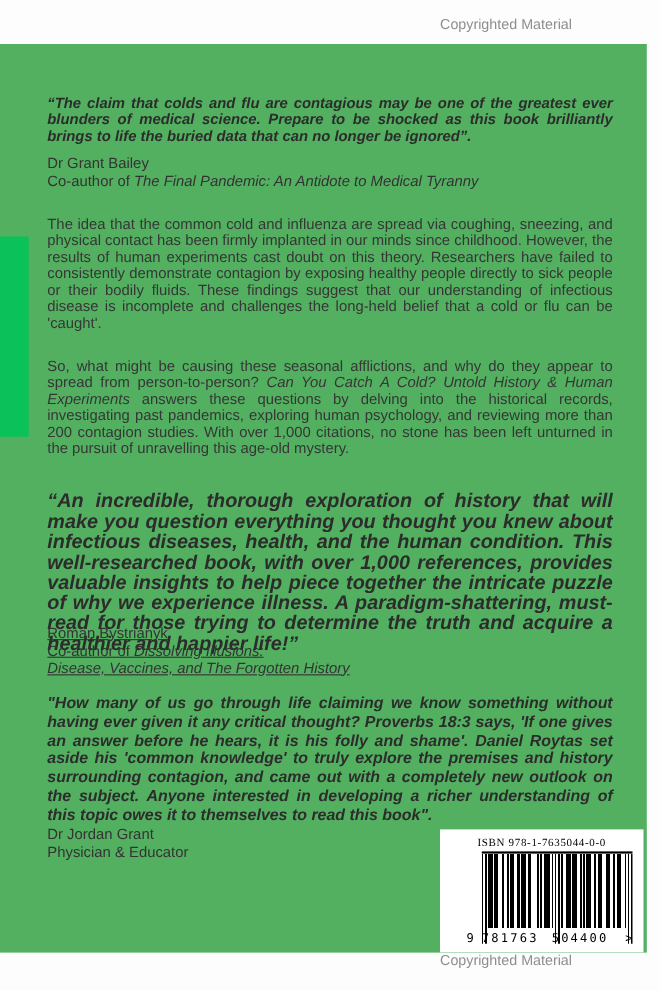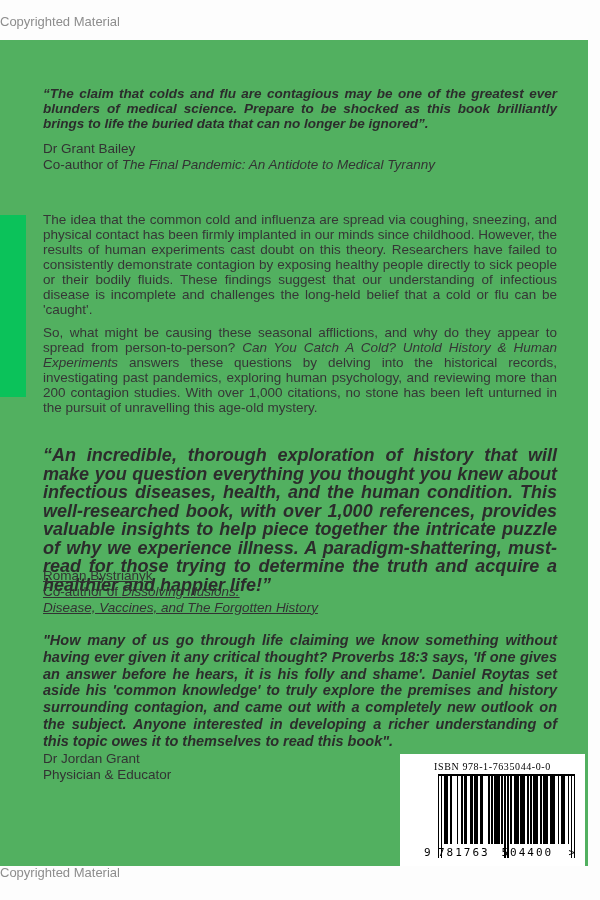--- a/index.html
+++ b/index.html
@@ -5,21 +5,21 @@
   html,body { margin:0; padding:0; }
   body {
     width:600px; height:900px;
     font-family:"Liberation Sans", sans-serif;
     background:#fdfdfd;
   }
   .page { position:relative; width:600px; height:900px; overflow:hidden; background:#fdfdfd; }
 
   .copyright {
     position:absolute; left:0; width:520px;
-    text-align:left; color:#8d8d8d;
+    text-align:right; color:#8d8d8d;
     font-size:13px; line-height:14px;
   }
   .copyright.top { top:15px; }
   .copyright.bottom { top:866px; }
 
   .cover {
     position:absolute; left:0; top:40px;
     width:540px; height:826px;
     background:#52b060;
     overflow:hidden;
@@ -38,21 +38,21 @@
     color:#2c2c2c; text-align:justify;
   }
   .q1 { top:46px;  font-size:13.5px; line-height:15px; }
   .q2 { top:406px; font-size:18px;   line-height:18.5px; }
   .q3 { top:592px; font-size:14.5px; line-height:16.8px; }
 
   .body-text {
     font-size:13.5px; line-height:15px;
     color:#363636; text-align:justify;
   }
-  .p1 { top:172px; }
+  .p1 { top:156px; }
   .p2 { top:285px; }
 
   .attr { font-size:13.5px; line-height:15.8px; color:#333333; }
   .a1 { top:101px; }
   .a2 { top:528px;text-decoration:underline; }
   .a3 { top:711px; }
   .it { font-style:italic; }
 
   .barcode-panel {
     position:absolute; left:400px; top:714px;

